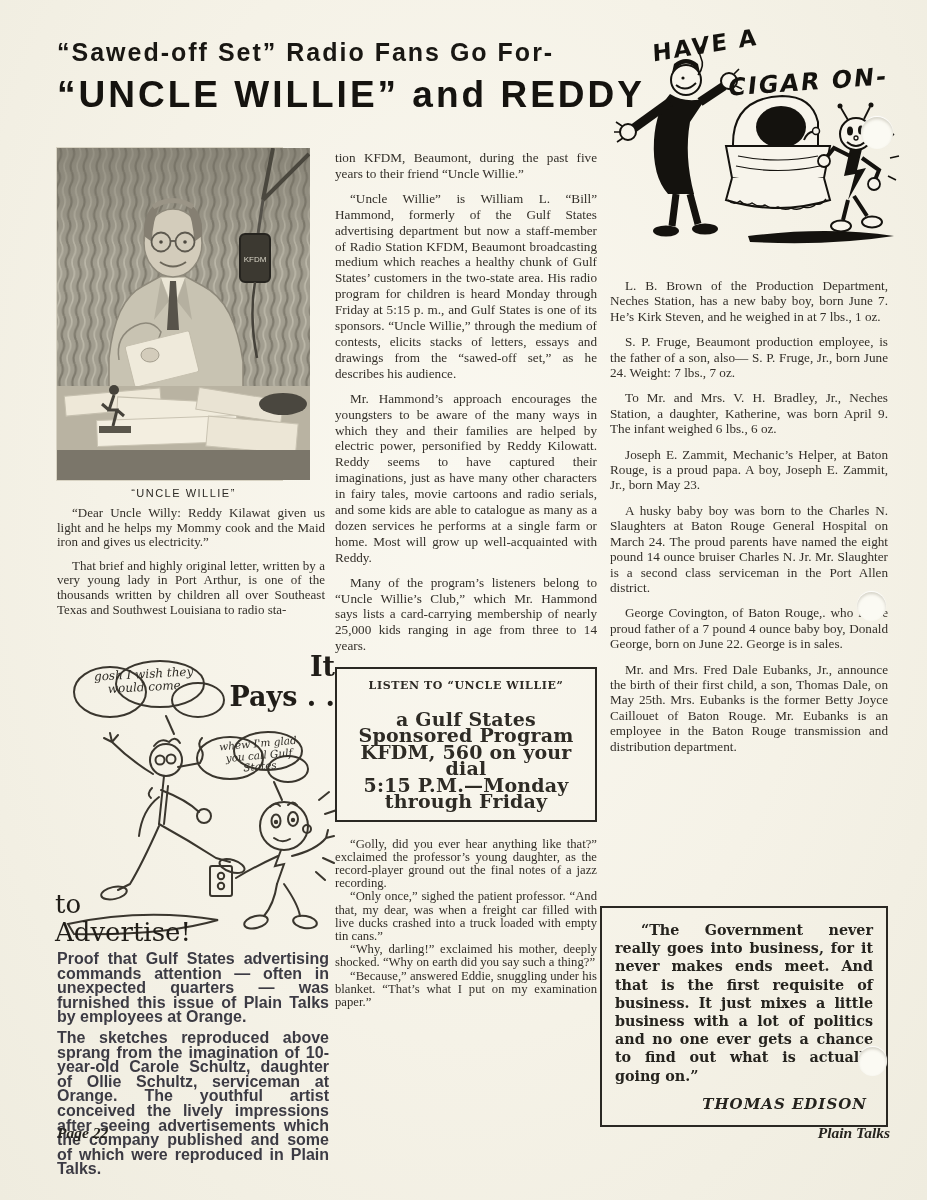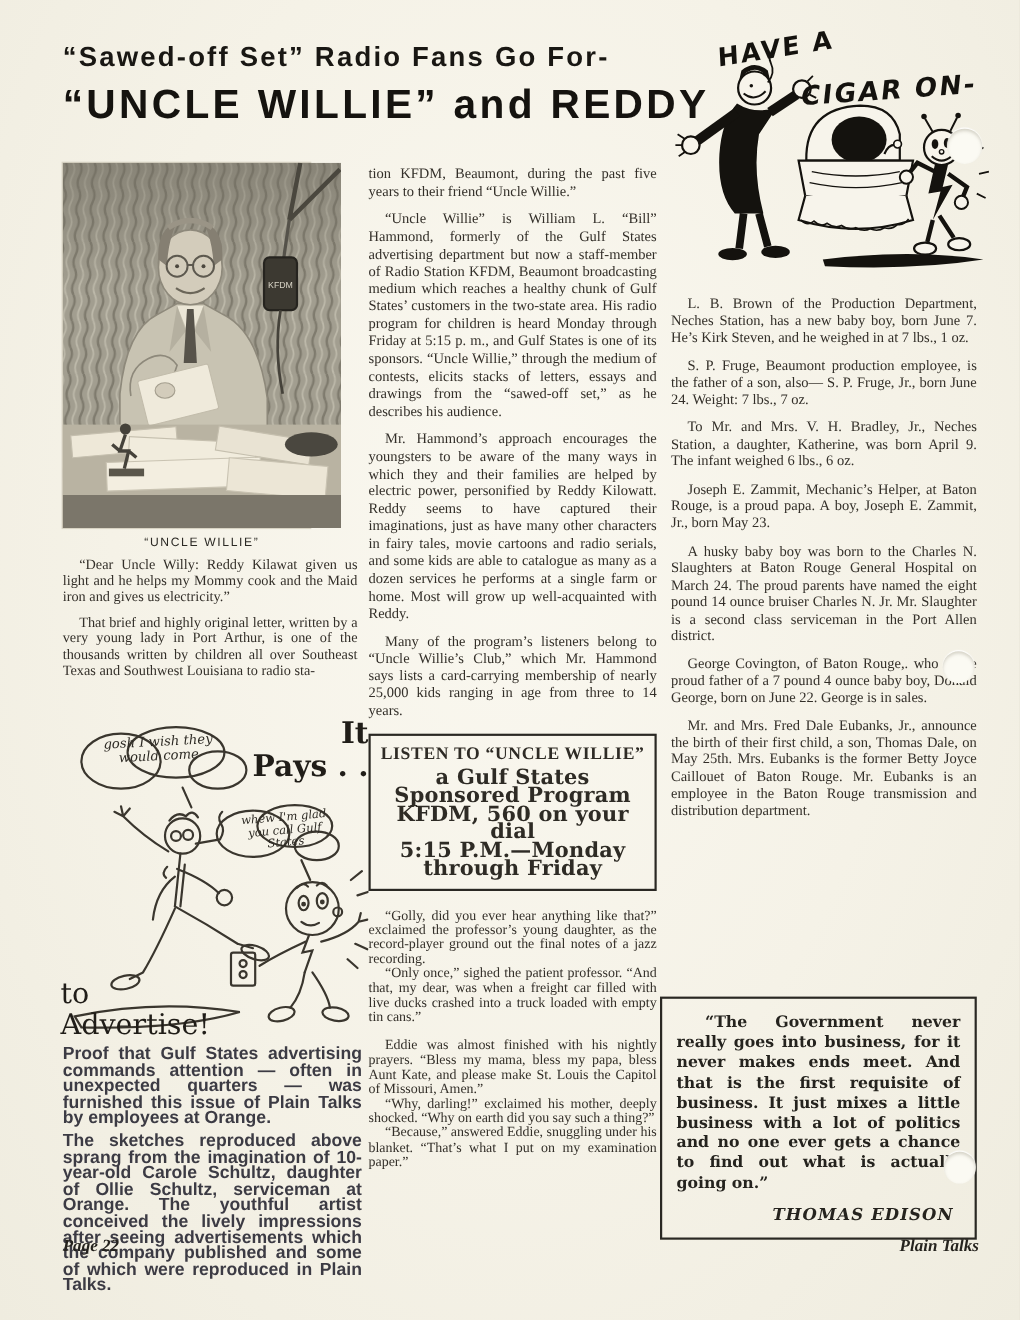--- a/index.html
+++ b/index.html
@@ -23,39 +23,39 @@
   }
   
   .col{ position:absolute; text-align:justify; }
   .col p{ margin:0; }
   .ind{ text-indent:15px; }
   .sp{ margin-top:9px !important; }
   .left-col{ left:57px; top:506px; width:268px; font-size:13px; line-height:14.6px;}
   .mid-col{ left:335px; top:150px; width:262px; font-size:13.2px; line-height:15.9px;}
   .right-col{ left:610px; top:262px; width:278px; font-size:13.2px; line-height:15.4px;}
   .right-col p{ margin-top:10px; text-indent:15px;}
-  .right-col p:first-child{ margin-top:6px;}
+  .right-col p:first-child{ margin-top:16px;}
   .jokes{ font-size:12.7px; line-height:13.2px; margin-top:16px;}
   .jokes p{ margin:0;}
   .spj{ margin-top:13px !important;}
   
   .photo{ position:absolute; left:57px; top:148px; width:225px; height:332px;
     box-shadow:0 0 0 1px #d8d3c3;}
   .photo-caption{
     position:absolute; left:57px; top:487px; width:253px; text-align:center;
     font-family:"Liberation Sans", sans-serif; font-weight:normal;
     font-size:11px; letter-spacing:1.5px; color:#2c2a25;
   }
   
   .listen-box{
     margin:13px 0 0 0; border:2.5px solid #2a2823; padding:9px 4px 10px 4px;
     text-align:center; font-family:"DejaVu Serif", serif; font-weight:bold;
     color:#2e2b25;
   }
-  .lb1{ font-size:16px; letter-spacing:.6px; margin-bottom:6px;font-family:Liberation Serif, serif;}
+  .lb1{ font-size:11px; letter-spacing:.6px; margin-bottom:18px;}
   .lb2{ font-size:19px; letter-spacing:.2px; margin-top:1px;}
   
   .cartoon{ position:absolute; left:48px; top:652px; width:287px; height:306px;}
   .cartoon svg{ position:absolute; left:0; top:0;}
   .itpays{
     position:absolute; left:147px; top:0px; width:140px;
     font-family:"DejaVu Serif", serif; font-weight:bold; font-size:27px;
     line-height:30px; color:#201d18; white-space:pre-line;text-align:right;
   }
   .toadv{
@@ -265,21 +265,20 @@
     <p class="ind sp">Many of the program’s listeners belong to “Uncle Willie’s Club,” which Mr. Hammond says lists a card-carrying membership of nearly 25,000 kids ranging in age from three to 14 years.</p>
     <div class="listen-box">
       <div class="lb1">LISTEN TO “UNCLE WILLIE”</div>
       <div class="lb2">a Gulf States Sponsored Program</div>
       <div class="lb2">KFDM, 560 on your dial</div>
       <div class="lb2">5:15 P.M.—Monday through Friday</div>
     </div>
     <div class="jokes">
       <p class="ind">“Golly, did you ever hear anything like that?” exclaimed the professor’s young daughter, as the record-player ground out the final notes of a jazz recording.</p>
       <p class="ind">“Only once,” sighed the patient professor. “And that, my dear, was when a freight car filled with live ducks crashed into a truck loaded with empty tin cans.”</p>
-      <p class="ind spj">Eddie was almost finished with his nightly prayers. “Bless my mama, bless my papa, bless Aunt Kate, and please make St. Louis the Capitol of Missouri, Amen.”</p>
       <p class="ind">“Why, darling!” exclaimed his mother, deeply shocked. “Why on earth did you say such a thing?”</p>
       <p class="ind">“Because,” answered Eddie, snuggling under his blanket. “That’s what I put on my examination paper.”</p>
     </div>
   </div>
 
   <div class="rc-cartoon">
     <svg width="302" height="228" viewBox="0 0 302 228">
       <path d="M150 208 Q230 198 296 208 Q232 218 152 214 Z" fill="#14120e"></path>
 
       <g>

